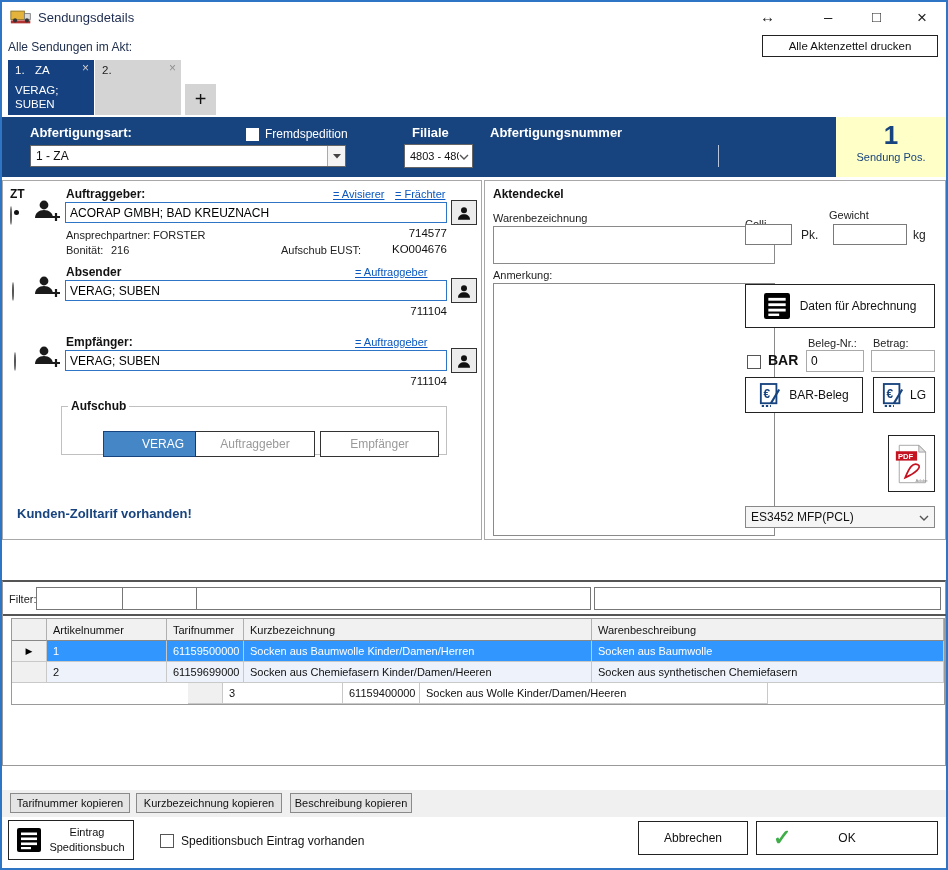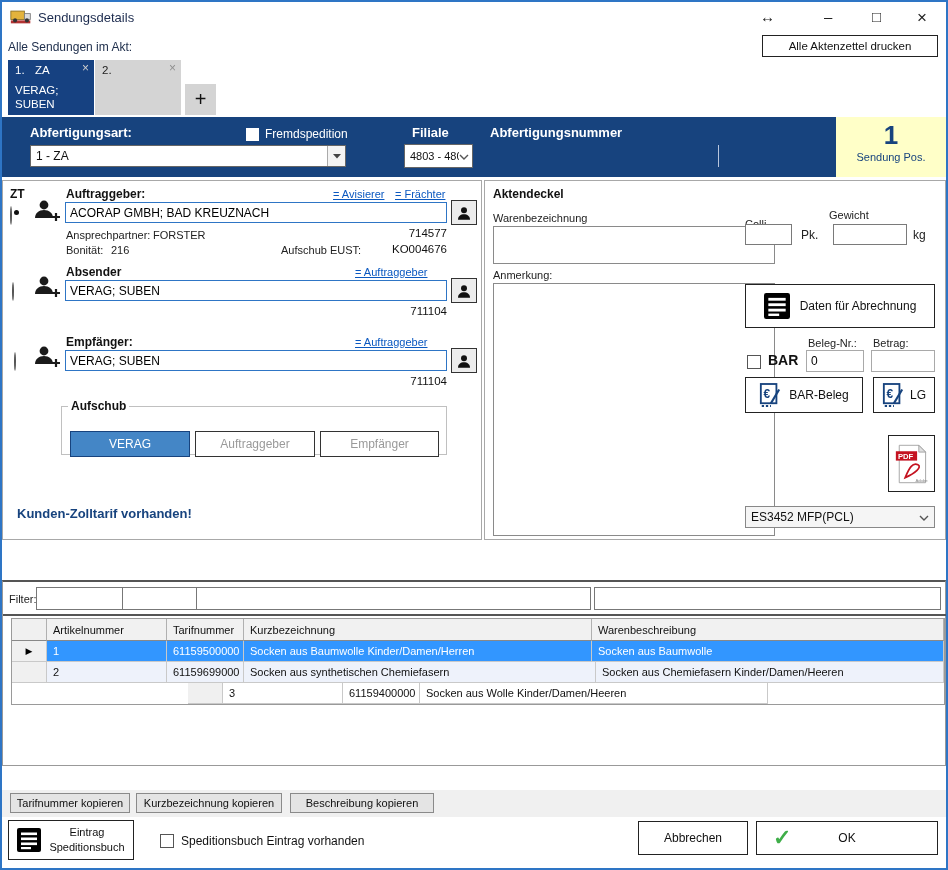--- a/index.html
+++ b/index.html
@@ -33,21 +33,21 @@
   .field{box-sizing:border-box;border:1px solid #2e75c5;font-size:12px;padding:0 4px;font-family:"Liberation Sans",sans-serif;}
   .gfield{box-sizing:border-box;border:1px solid #7a7a7a;font-size:12px;padding:0 4px;font-family:"Liberation Sans",sans-serif;background:#fff;}
   .num{font-size:11.5px;text-align:right;}
   .pbtn{box-sizing:border-box;background:#ececec;border:1px solid #333;display:flex;align-items:center;justify-content:center;}
   .radio{box-sizing:border-box;width:13px;height:13px;border:1px solid #555;border-radius:50%;background:#fff;position:relative;}
   .radio.sel::after{content:"";position:absolute;left:3px;top:3px;width:5px;height:5px;border-radius:50%;background:#111;}
   .cbx{box-sizing:border-box;width:13px;height:13px;border:1px solid #555;background:#fff;}
   fieldset.aufschub{box-sizing:border-box;border:1px solid #c0c0c0;margin:0;padding:0;}
   fieldset.aufschub legend{font-weight:bold;font-size:12px;margin-left:6px;padding:0 3px;}
   .aufbtn{box-sizing:border-box;border:1px solid #333;background:#fff;color:#9a9a9a;font-size:12px;display:flex;align-items:center;justify-content:center;}
-  .aufbtn.sel{background:#4486c6;border:1px solid #17437e;color:#fff;}
+  .aufbtn.sel{background:#4486c6;border:1px solid #17437e;color:#fff;margin-left:33px;}
   textarea.ta{box-sizing:border-box;border:1px solid #8a8a8a;resize:none;font-family:"Liberation Sans",sans-serif;font-size:12px;}
   
   .gridwrap{box-sizing:border-box;border-top:2px solid #555;border-left:1px solid #999;border-right:1px solid #999;border-bottom:1px solid #999;background:#fff;}
   .grid{box-sizing:border-box;border:1px solid #9a9a9a;background:#fff;}
   .grow{display:flex;height:21px;font-size:11px;background:#fff;justify-content:center;}
   .grow.hdr{height:22px;background:#f1f1f1;}
   .grow .c{box-sizing:border-box;border-right:1px solid #c9c9c9;border-bottom:1px solid #c9c9c9;display:flex;align-items:center;padding:0 6px;overflow:hidden;white-space:nowrap;}
   .grow.hdr .c{border-right:1px solid #b0b0b0;border-bottom:1px solid #888;}
   .grow.sel-row{background:#3296ff;color:#fff;}
   .grow.alt{background:#eef2fb;}
@@ -310,40 +310,40 @@
           </div>
         <div class="c art">1</div>
         <div class="c tar">61159500000</div>
         <div class="c kurz">Socken aus Baumwolle Kinder/Damen/Herren</div>
         <div class="c waren">Socken aus Baumwolle</div>
       </div>
       <div class="grow alt">
         <div class="c sel"></div>
         <div class="c art">2</div>
         <div class="c tar">61159699000</div>
+        <div class="c kurz">Socken aus Chemiefasern Kinder/Damen/Heeren</div>
         <div class="c waren">Socken aus synthetischen Chemiefasern</div>
-        <div class="c kurz">Socken aus Chemiefasern Kinder/Damen/Heeren</div>
       </div>
       <div class="grow">
         <div class="c sel"></div>
         <div class="c art">3</div>
         <div class="c tar">61159400000</div>
         <div class="c kurz">Socken aus Wolle Kinder/Damen/Heeren</div>
       </div>
     </div>
   </div>
 
   <div class="abs copying" style="left:0;top:788px;width:944px;height:27px;">
     <div class="abs btn-gray" style="left:8px;top:3px;width:120px;height:20px;">
       <span>Tarifnummer kopieren</span>
     </div>
     <div class="abs btn-gray" style="left:134px;top:3px;width:146px;height:20px;">
       <span>Kurzbezeichnung kopieren</span>
     </div>
-    <div class="abs btn-gray" style="left:288px;top:3px;width:144px;height:20px;">
+    <div class="abs btn-gray" style="left:288px;top:3px;width:122px;height:20px;">
       <span>Beschreibung kopieren</span>
     </div>
   </div>
 
   <div class="abs btn" style="left:6px;top:818px;width:126px;height:40px;">
     <span style="margin-right:8px;">
       <svg width="24" height="24" viewBox="0 0 24 24">
           <rect width="24" height="24" rx="2" fill="#000"></rect>
           <rect x="4" y="4.5" width="16" height="2.6" fill="#fff"></rect>
           <rect x="4" y="9.5" width="16" height="2.6" fill="#fff"></rect>

